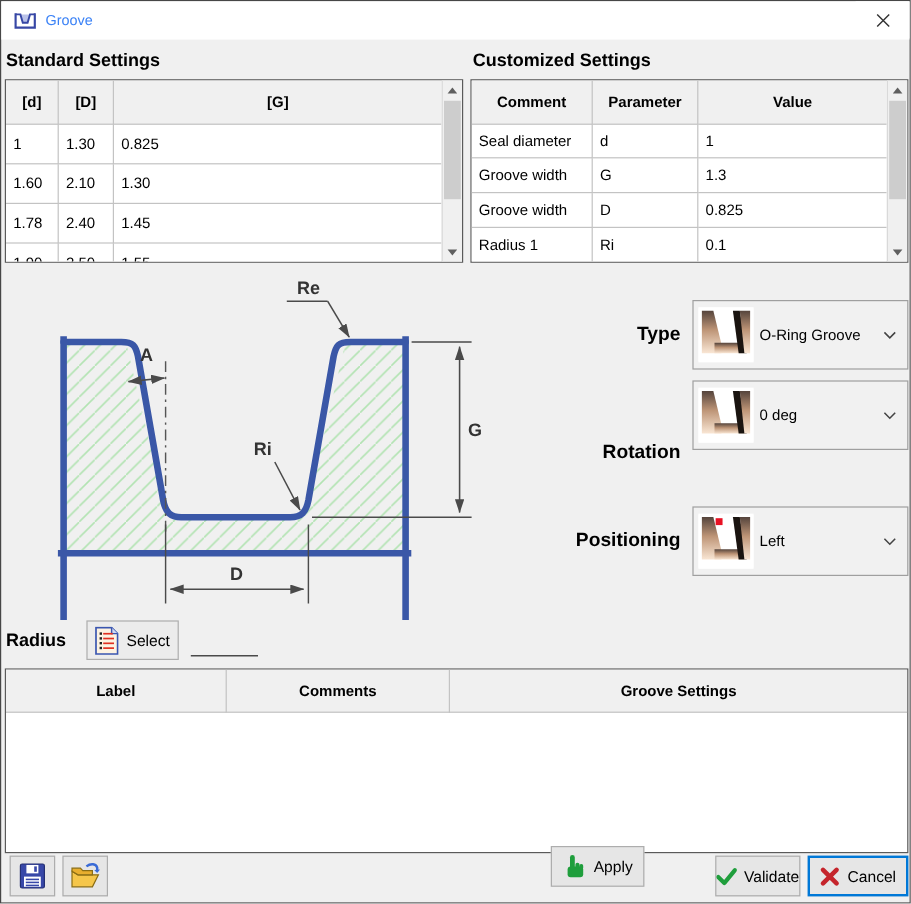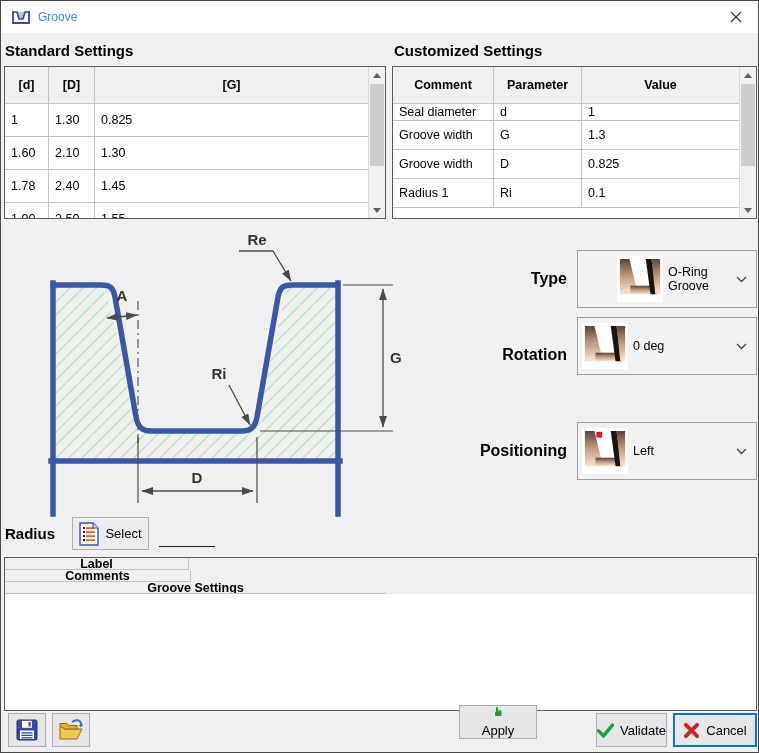--- a/index.html
+++ b/index.html
@@ -125,21 +125,21 @@
     </div>
   </div>
 
   <div class="tbl" style="left:391px; top:65px; width:365px; height:153px;">
     <div class="grid">
       <div class="t-row hdr" style="height:37px;">
         <div class="t-cell center" style="width:101px;">Comment</div>
         <div class="t-cell center" style="width:88px;">Parameter</div>
         <div class="t-cell center" style="width:157px;">Value</div>
       </div>
-      <div class="t-row" style="height:17px;">
+      <div class="t-row" style="height:28px;">
         <div class="t-cell" style="width:101px;">Seal diameter</div>
         <div class="t-cell" style="width:88px;">d</div>
         <div class="t-cell" style="width:157px;">1</div>
       </div>
       <div class="t-row" style="height:29px;">
         <div class="t-cell" style="width:101px;">Groove width</div>
         <div class="t-cell" style="width:88px;">G</div>
         <div class="t-cell" style="width:157px;">1.3</div>
       </div>
       <div class="t-row" style="height:29px;">
@@ -186,35 +186,35 @@
     <path d="M342,58 H392 M259,204 H392" stroke="#4a4a4a" stroke-width="1.2" fill="none"></path>
     <path d="M382,62 V200" stroke="#4a4a4a" stroke-width="1.3" fill="none" marker-start="url(#arr)" marker-end="url(#arr)"></path>
     <text x="389" y="136" font-size="15" font-weight="600" fill="#333">G</text>
 
     <path d="M137,210 V276 M256,210 V276" stroke="#4a4a4a" stroke-width="1.2" fill="none"></path>
     <path d="M141,264 H252" stroke="#4a4a4a" stroke-width="1.3" fill="none" marker-start="url(#arr)" marker-end="url(#arr)"></path>
     <text x="196" y="256" font-size="15" font-weight="600" fill="#333" text-anchor="middle">D</text>
   </svg>
 
   <div class="dd-label" style="top:249px;">Type</div>
-  <div class="combo" style="top:249px;padding-left:35px;">
+  <div class="combo" style="top:249px;">
     <svg class="thumb" viewBox="0 0 48 46">
       <rect x="0" y="0" width="48" height="46" fill="#fff"></rect>
       <polygon points="3,2 13,2 20,31 20,39 3,39" fill="url(#thumbGrad)"></polygon>
       <polygon points="14,30 40,30 40,39 14,39" fill="url(#thumbGrad)"></polygon>
       <polygon points="30,2 36,2 42,39 35,39" fill="#1a1410"></polygon>
       <polygon points="36,2 45,2 45,39 40,39" fill="url(#thumbGrad)"></polygon>
     </svg>
     <span class="combo-text">O-Ring Groove</span>
     <svg class="chev" width="11" height="7" viewBox="0 0 11 7">
       <polyline points="1,1 5.5,5.5 10,1" fill="none" stroke="#444" stroke-width="1.3"></polyline>
     </svg>
   </div>
 
-  <div class="dd-label" style="top:325px;">Rotation</div>
+  <div class="dd-label" style="top:348px;">Rotation</div>
   <div class="combo" style="top:316px;">
     <svg class="thumb" viewBox="0 0 48 46">
       <rect x="0" y="0" width="48" height="46" fill="#fff"></rect>
       <polygon points="3,2 13,2 20,31 20,39 3,39" fill="url(#thumbGrad)"></polygon>
       <polygon points="14,30 40,30 40,39 14,39" fill="url(#thumbGrad)"></polygon>
       <polygon points="30,2 36,2 42,39 35,39" fill="#1a1410"></polygon>
       <polygon points="36,2 45,2 45,39 40,39" fill="url(#thumbGrad)"></polygon>
     </svg>
     <span class="combo-text">0 deg</span>
     <svg class="chev" width="11" height="7" viewBox="0 0 11 7">
@@ -251,21 +251,21 @@
         <rect x="7" y="13.4" width="9" height="1.4" fill="#e03020"></rect>
       <rect x="4" y="17" width="2" height="2" fill="#222"></rect>
         <rect x="7" y="17.4" width="9" height="1.4" fill="#e03020"></rect>
     </svg>
     <span>Select</span>
   </button>
   <div class="opelist-underline"></div>
 
   <div class="tbl" style="left:3px; top:556px; width:753px; height:154px;">
     <div class="grid">
-      <div class="t-row hdr" style="height:36px;flex-direction:column;">
+      <div class="t-row hdr" style="height:36px;">
         <div class="t-cell center" style="width:184px;">Label</div>
         <div class="t-cell center" style="width:186px;">Comments</div>
         <div class="t-cell center" style="width:381px;">Groove Settings</div>
       </div>
     </div>
   </div>
 
   <button class="icon-btn" style="left:7px; top:712px;">
     <svg width="24" height="24" viewBox="0 0 24 24">
       <rect x="2" y="2" width="20" height="20" rx="1.5" fill="#3848a8" stroke="#242f73" stroke-width="1"></rect>
@@ -279,21 +279,21 @@
   </button>
   <button class="icon-btn" style="left:51px; top:712px;">
     <svg width="26" height="24" viewBox="0 0 26 24">
       <path d="M2,8 V21 H19 L24,11 H7 L2,8 Z" fill="#f5c64a" stroke="#8a6d14" stroke-width="1"></path>
       <path d="M2,8 V5.5 H9 L11,7.5 H19 V11 H7 Z" fill="#e8ae2e" stroke="#8a6d14" stroke-width="1"></path>
       <path d="M14,4 C18,1 22,2 23,5 L23,8" fill="none" stroke="#3a6bd6" stroke-width="2"></path>
       <path d="M20.5,7 L23,9.5 L25.3,6.5 Z" fill="#3a6bd6"></path>
     </svg>
   </button>
 
-  <button class="txt-btn" style="left:458px; top:704px; width:78px;flex-direction:column;">
+  <button class="txt-btn" style="left:458px; top:704px; width:78px;">
     <svg width="20" height="22" viewBox="0 0 20 22">
       <rect x="4" y="11" width="13" height="9" rx="2.5" fill="#1f9e3c"></rect>
       <rect x="6" y="1.5" width="4" height="12" rx="2" fill="#1f9e3c"></rect>
       <rect x="10.5" y="8" width="3.4" height="5" rx="1.6" fill="#1f9e3c"></rect>
       <rect x="13.8" y="9" width="3.2" height="4.5" rx="1.5" fill="#1f9e3c"></rect>
     </svg>
     <span>Apply</span>
   </button>
 
   <button class="txt-btn" style="left:595px; top:712px; width:71px;">

